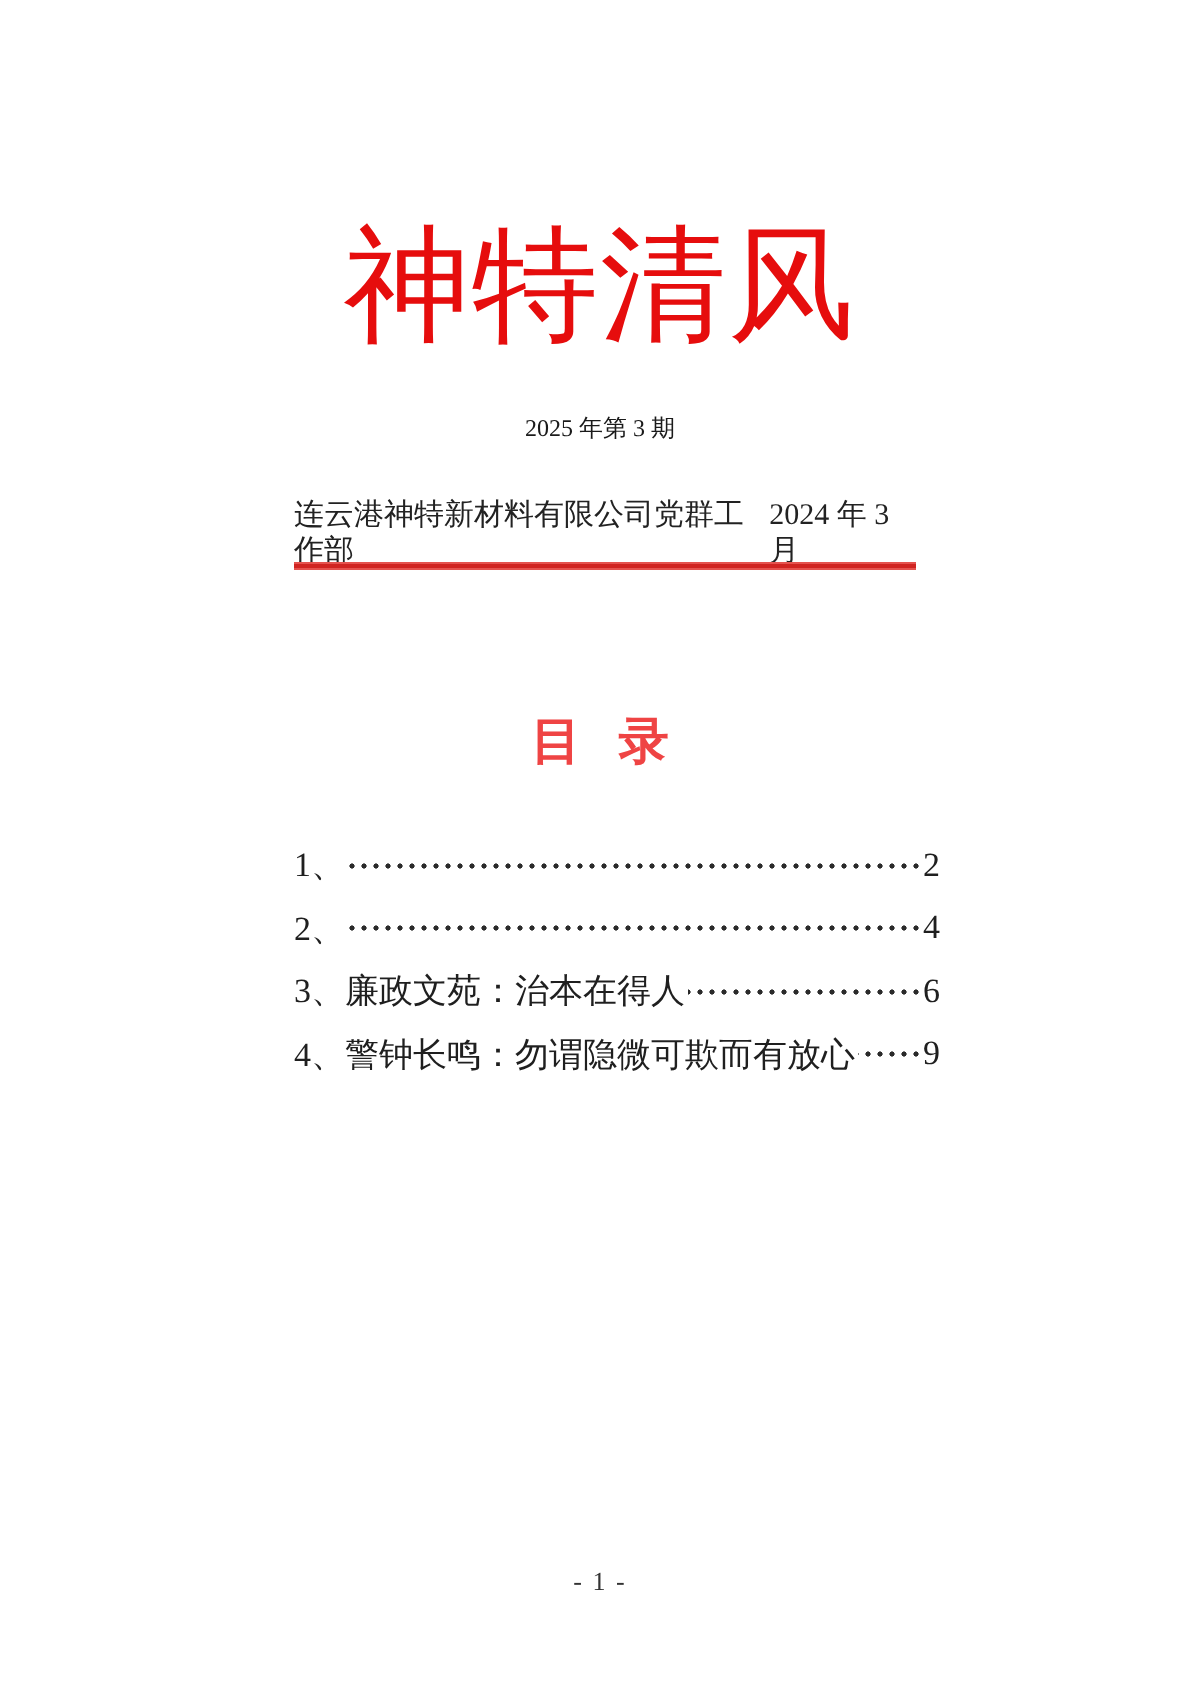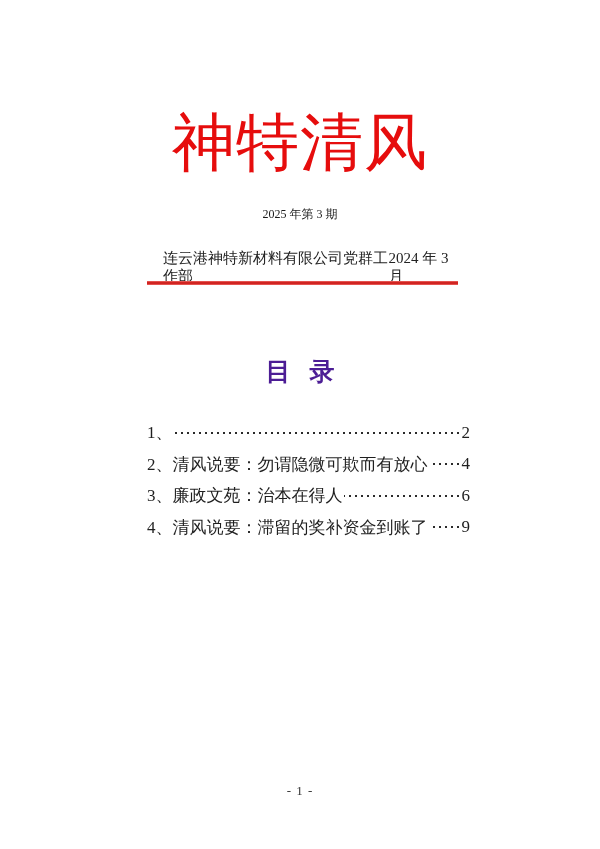--- a/index.html
+++ b/index.html
@@ -41,42 +41,41 @@
     position: absolute;
     top: 249px;
     left: 85px;
     right: 80px;
     display: flex;
     justify-content: space-between;
     align-items: baseline;
     font-size: 15px;
     line-height: 18px;
     color: #222222;
-    margin-left: 16px;
   }
   .rule {
     position: absolute;
     top: 281px;
     left: 85px;
     right: 80px;
     height: 4px;
     background: #d02421;
     border-top: 1px solid #e5524e;
     border-bottom: 1px solid #e5524e;
   }
   .toc-heading {
     position: absolute;
     top: 355px;
     left: 0;
     width: 100%;
     text-align: center;
     font-size: 25px;
     line-height: 34px;
     font-weight: 700;
-    color: #4c1d95;
+    color: #ef4444;
     white-space: pre;
   }
   .toc-list {
     position: absolute;
     top: 417px;
     left: 85px;
     right: 68px;
   }
   .toc-row {
     display: flex;
@@ -132,35 +131,34 @@
   <div class="toc-list">
 
     <div class="toc-row">
       <span class="toc-num">1、</span>
       <span class="toc-leader"></span>
       <span class="toc-page">2</span>
     </div>
 
     <div class="toc-row">
       <span class="toc-num">2、</span>
-      <span class="toc-title">清风说要：勿谓隐微可欺而有放心</span>
       <span class="toc-leader"></span>
       <span class="toc-page">4</span>
     </div>
 
     <div class="toc-row">
       <span class="toc-num">3、</span>
       <span class="toc-title">廉政文苑：治本在得人</span>
       <span class="toc-leader"></span>
       <span class="toc-page">6</span>
     </div>
 
     <div class="toc-row">
       <span class="toc-num">4、</span>
-      <span class="toc-title">清风说要：滞留的奖补资金到账了</span>
+      <span class="toc-title">警钟长鸣：勿谓隐微可欺而有放心</span>
       <span class="toc-leader"></span>
       <span class="toc-page">9</span>
     </div>
 
   </div>
 
   <div class="footer-pagenum">- 1 -</div>
 
 </div>
 

